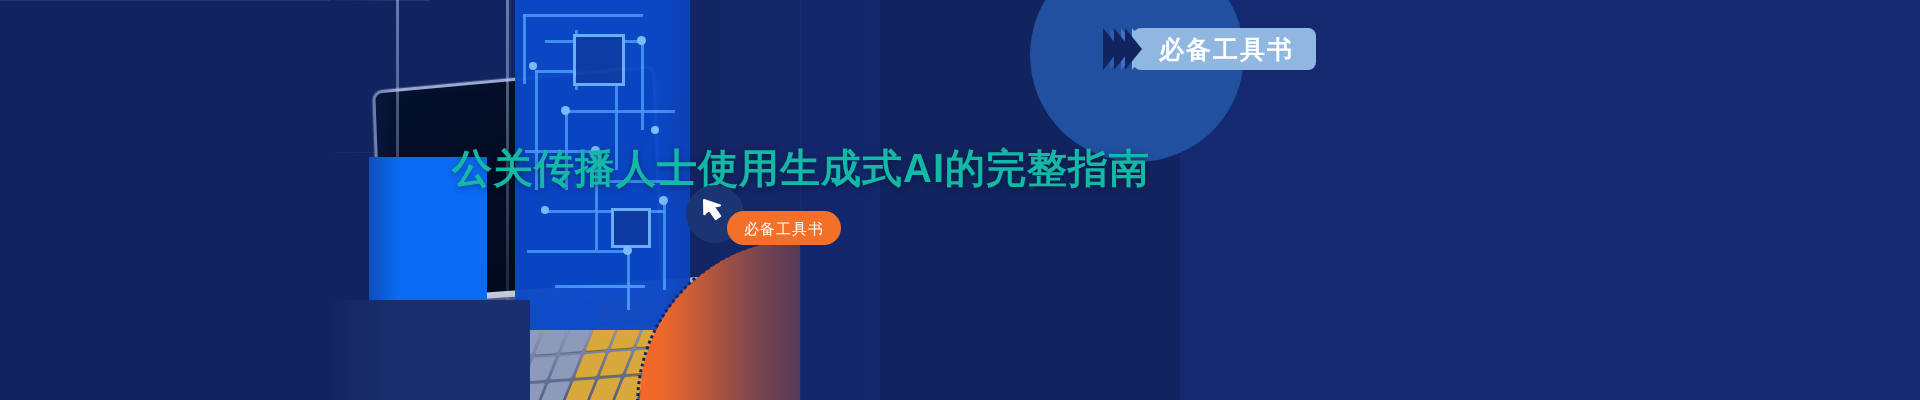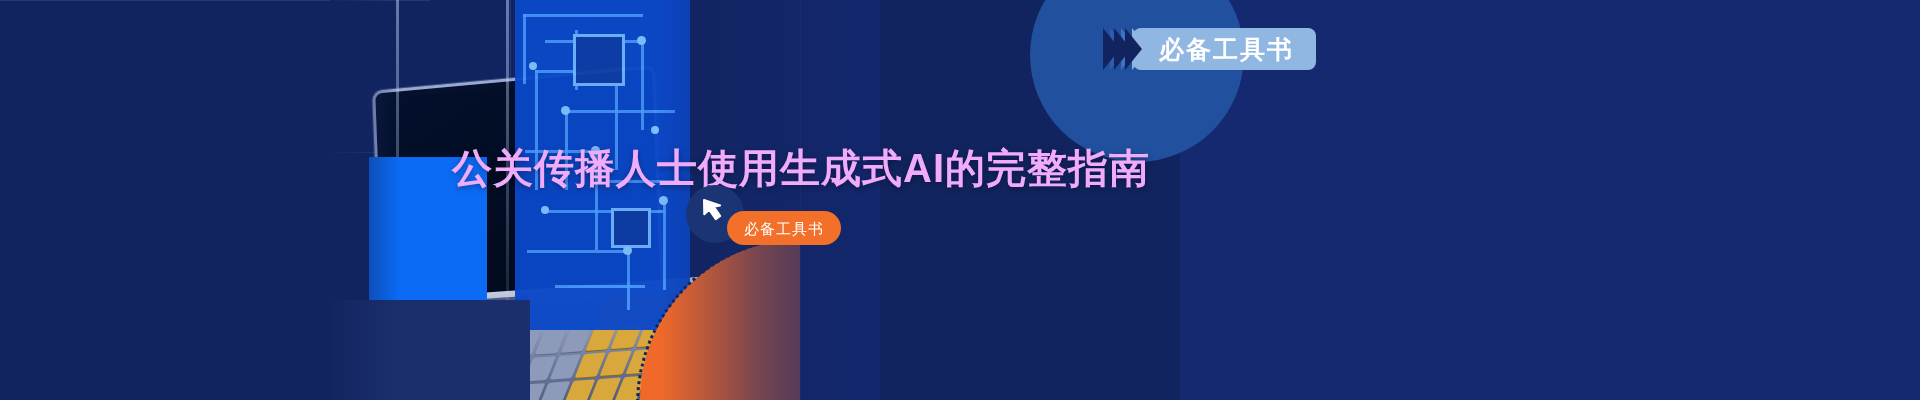--- a/index.html
+++ b/index.html
@@ -191,21 +191,21 @@
     font-weight:700;
     letter-spacing:2px;
     line-height:1;
     white-space:nowrap;
   }
 
   
   .headline{
     position:absolute;
     left:452px; top:147px;
-    color:#f0abfc;
+    color:#14b8a6;
     font-size:40px;
     font-weight:700;
     letter-spacing:1px;
     line-height:1.05;
     white-space:nowrap;
     text-shadow:0 2px 6px rgba(0,0,0,.35);
   }
 
   
   .cursor-circle{

